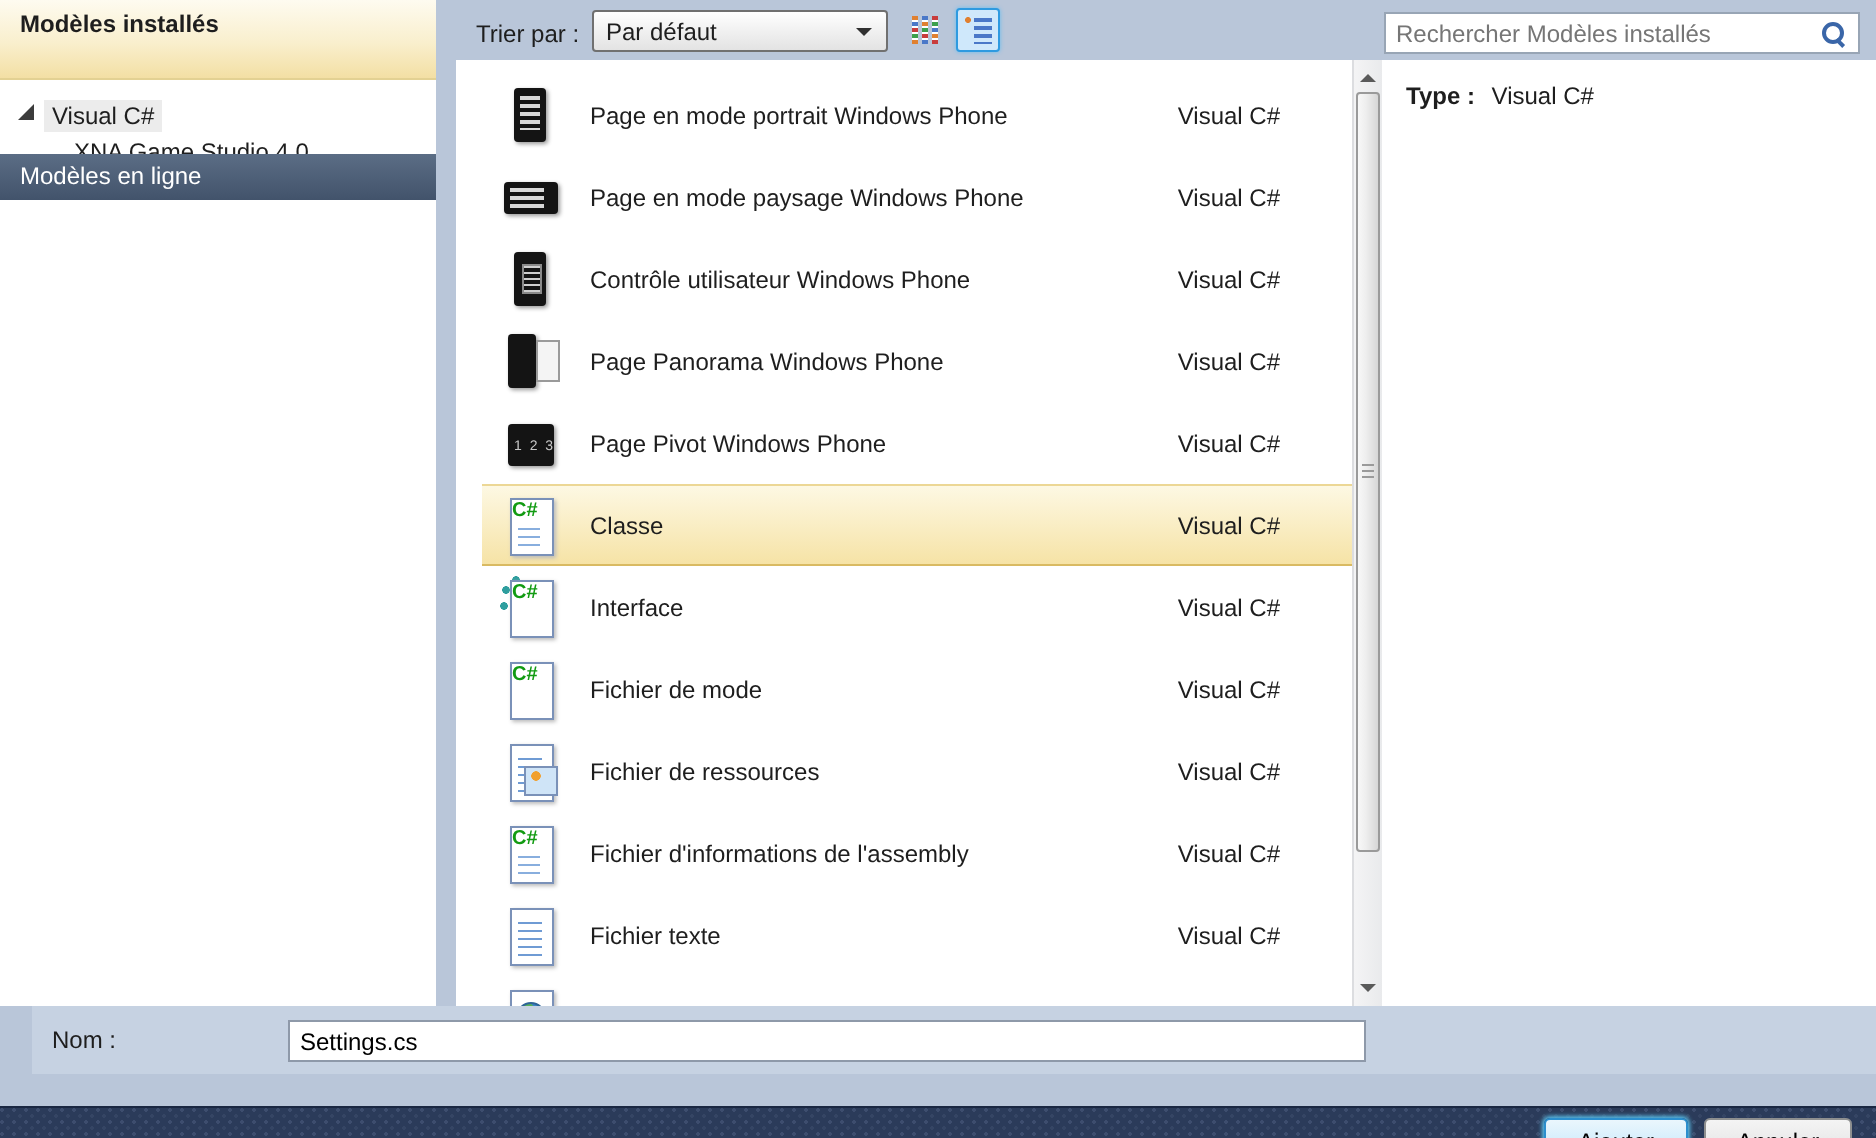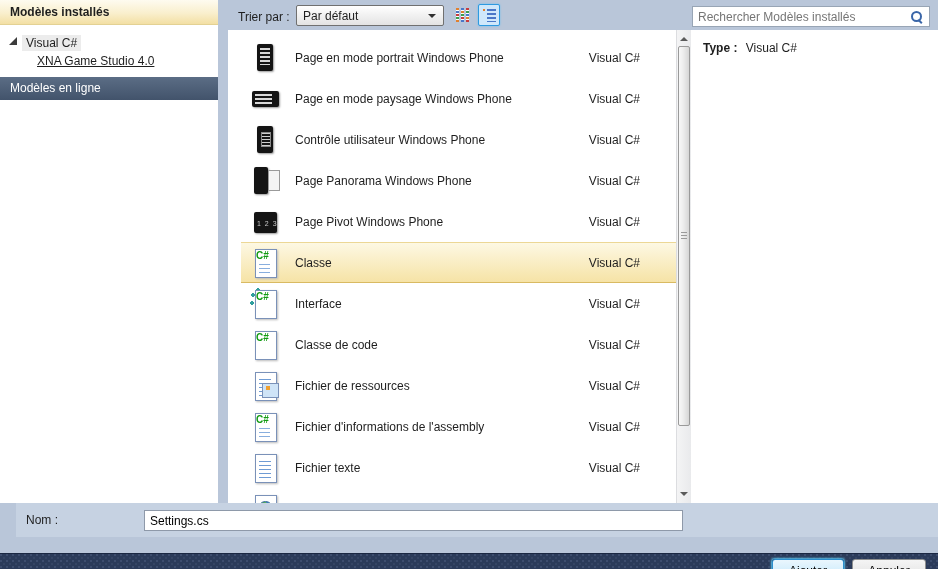--- a/index.html
+++ b/index.html
@@ -4,21 +4,21 @@
 <style>
   * { margin:0; padding:0; box-sizing:border-box; }
   body { font-family:"Liberation Sans", sans-serif; }
   #app {
     position:relative; width:938px; height:569px;
     background:#b9c6d9; font-size:12px; color:#1e1e1e; overflow:hidden;
   }
   
   .sidebar { position:absolute; left:0; top:0; width:218px; height:503px; background:#fff; }
   .sidebar-header {
-    height:25px; line-height:24px; padding-left:10px; font-weight:bold;
+    height:40px; line-height:24px; padding-left:10px; font-weight:bold;
     background:linear-gradient(#fefbf0,#f9efcd 55%,#f3dfa4);
     border-bottom:1px solid #e3d193;
   }
   .tree { padding-top:9px; }
   .tree-row { height:18px; display:flex; align-items:center; padding-left:9px; cursor:default; }
   .tree-arrow {
     width:0; height:0; border:4px solid transparent;
     border-bottom-color:#3c3c3c; border-right-color:#3c3c3c;
     margin-right:5px; margin-top:-4px;
   }
@@ -296,21 +296,21 @@
     </div>
 
     <div class="row">
       <span class="icon icon-csharp-interface doc csharp"></span>
       <span class="row-label">Interface</span>
       <span class="row-cat">Visual C#</span>
     </div>
 
     <div class="row">
       <span class="icon icon-csharp-code doc csharp"></span>
-      <span class="row-label">Classe de code</span>
+      <span class="row-label">Fichier de mode</span>
       <span class="row-cat">Visual C#</span>
     </div>
 
     <div class="row">
       <span class="icon icon-resource-file doc"></span>
       <span class="row-label">Fichier de ressources</span>
       <span class="row-cat">Visual C#</span>
     </div>
 
     <div class="row">

